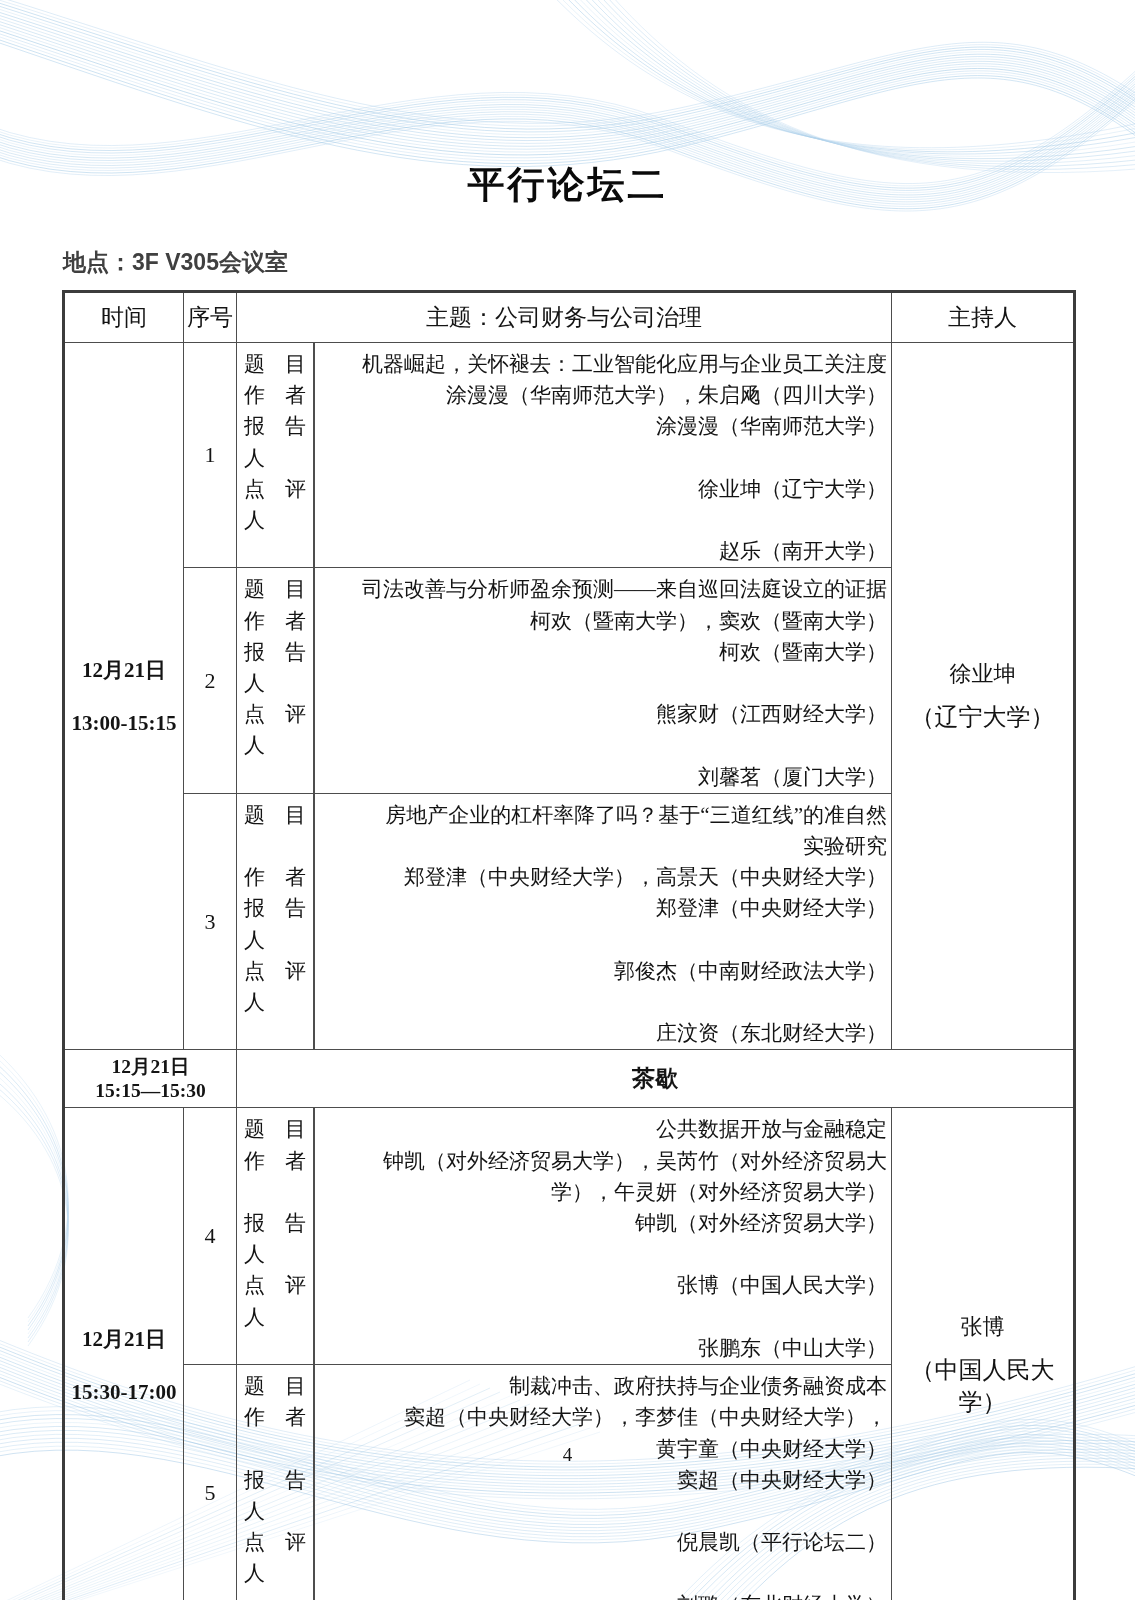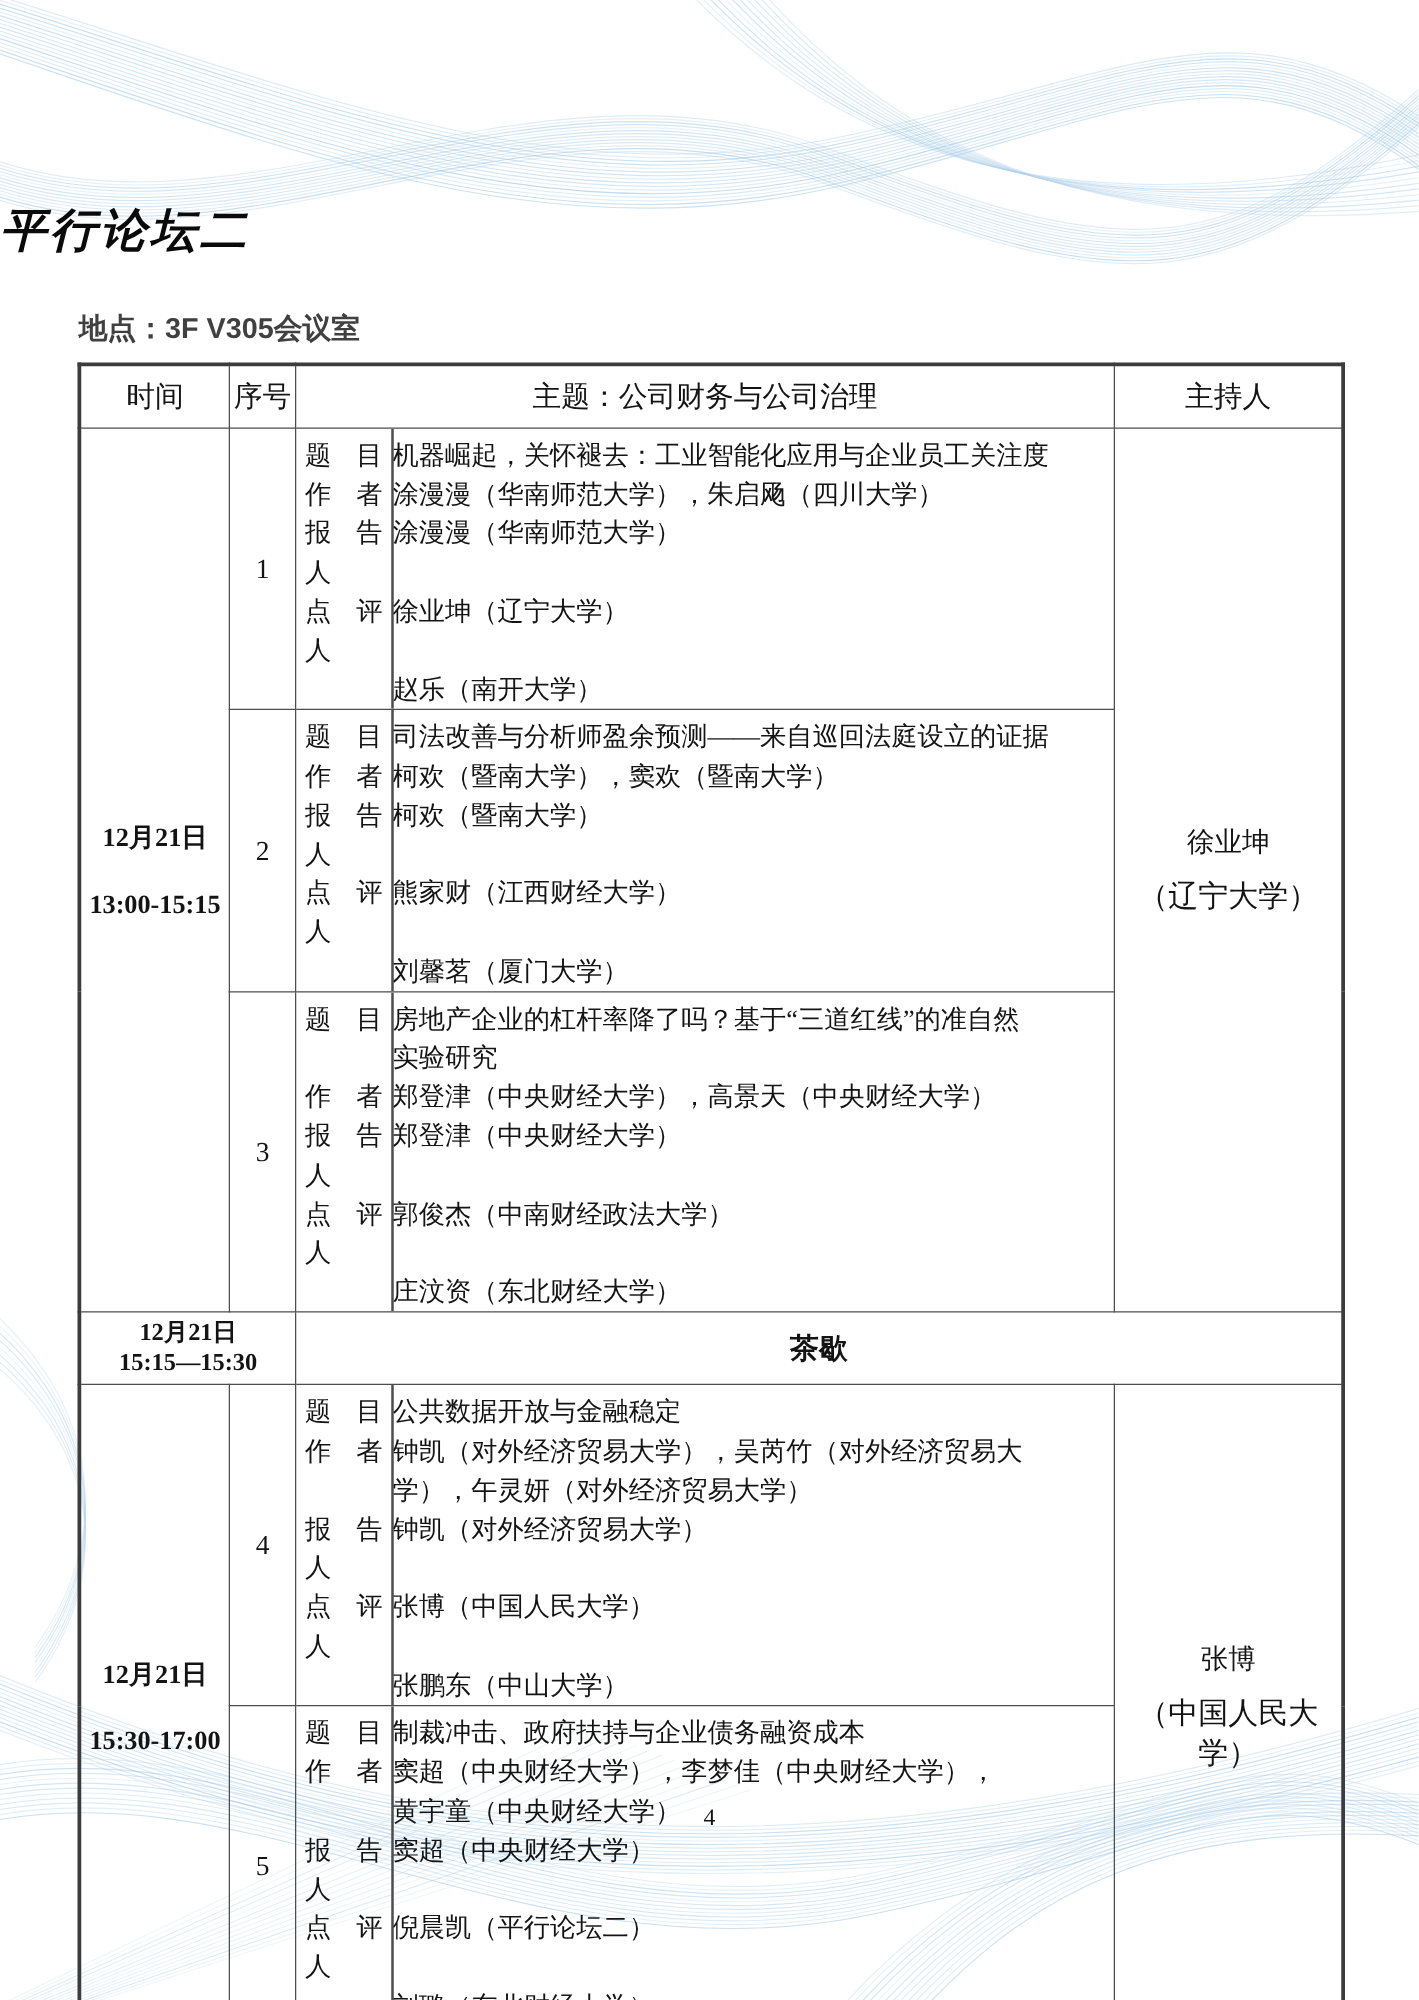--- a/index.html
+++ b/index.html
@@ -1,23 +1,23 @@
 <!DOCTYPE html>
 <html><head>
 <meta charset="utf-8">
 <style>
   html,body{margin:0;padding:0;}
   body{width:1135px;height:1600px;background:#ffffff;position:relative;overflow:hidden;
        font-family:"Liberation Serif","DejaVu Serif",serif;color:#141414;}
   .waves{position:absolute;left:0;pointer-events:none;}
   #waves-top{top:0;}
   #waves-bottom{top:1000px;}
-  .title{position:absolute;top:160px;left:0;width:100%;
+  .title{position:absolute;top:160px;left:0;width:100%;text-align:center;
          font-family:"Liberation Sans","DejaVu Sans",sans-serif;
-         font-weight:bold;font-size:37px;letter-spacing:3px;color:#0a0a0a;font-style:italic;}
+         font-weight:bold;font-size:37px;letter-spacing:3px;color:#0a0a0a;}
   .location{position:absolute;top:247px;left:63px;
             font-family:"Liberation Sans","DejaVu Sans",sans-serif;
             font-weight:bold;font-size:23px;color:#404040;}
   table.sched{position:absolute;top:290px;left:62px;width:1011px;border-collapse:collapse;
               table-layout:fixed;border:3px solid #3c3c3c;background:transparent;}
   td{border:1.6px solid #4d4d4d;padding:0;vertical-align:top;overflow:hidden;}
   tr.hdr{height:51px;}
   tr.r1{height:162px;} tr.r2{height:157px;} tr.r3{height:185px;}
   tr.tea{height:58px;}
   tr.r4{height:184px;} tr.r5{height:185px;}
@@ -28,21 +28,21 @@
   td.cell-no{vertical-align:middle;text-align:center;font-size:22px;}
   td.cell-host{vertical-align:middle;}
   .hstack{display:flex;flex-direction:column;align-items:center;gap:12px;text-align:center;}
   .hname{font-size:22px;}
   .haffil{font-size:24px;}
   .session{position:relative;height:100%;padding-top:6px;box-sizing:border-box;}
   .vline{position:absolute;top:0;bottom:0;left:76px;width:1.6px;background:#4d4d4d;}
   .srow{display:flex;line-height:31.2px;font-size:21px;}
   .slabel{width:76px;flex:none;box-sizing:border-box;padding:0 7px;
           text-align:justify;text-align-last:justify;}
-  .stext{flex:1;padding-left:1px;padding-right:4px;}
+  .stext{flex:1;padding-left:1px;padding-right:4px;text-align:right;}
   td.tea-time{vertical-align:middle;text-align:center;font-weight:bold;
               font-size:19.5px;line-height:24px;}
   td.tea-main{vertical-align:middle;text-align:center;font-weight:bold;font-size:23px;}
   .pagenum{position:absolute;top:1444px;left:0;width:100%;text-align:center;font-size:19px;}
 </style>
 </head>
 <body>
 
 <svg id="waves-top" class="waves" width="1135" height="285" viewBox="0 0 1135 285">
     <path d="M -30 -12 C 240 70 440 160 680 108 S 1000 -14 1170 118" fill="none" stroke="#aed0ea" stroke-width="0.9" opacity="0.45"></path>

